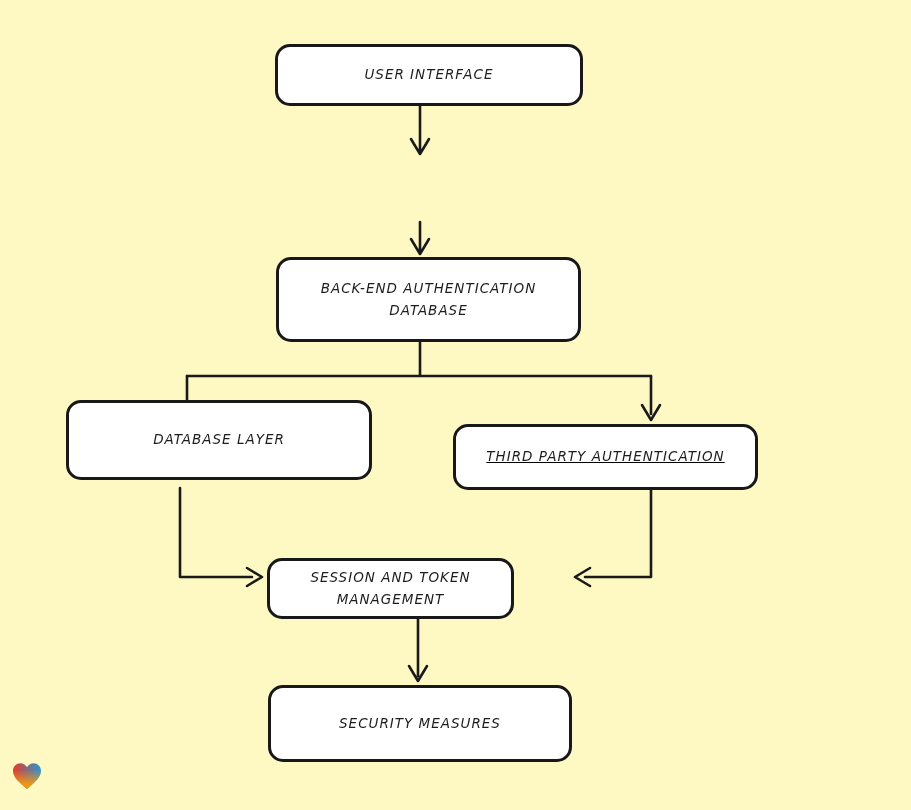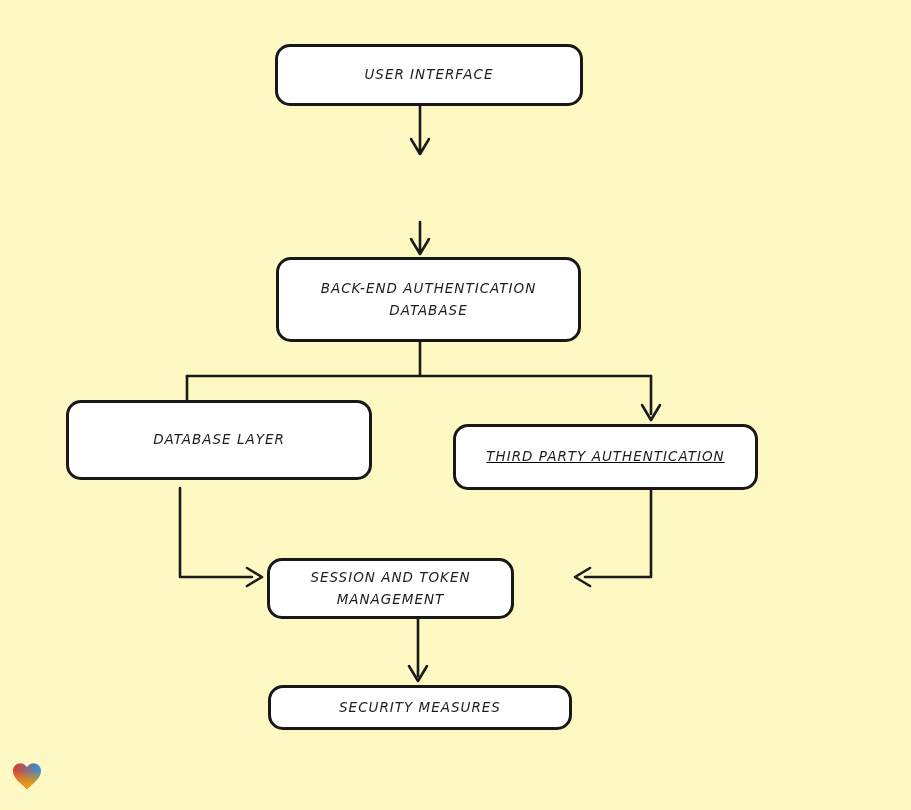--- a/index.html
+++ b/index.html
@@ -91,21 +91,21 @@
 
   <div class="node" style="left:453px; top:424px; width:305px; height:66px;text-decoration:underline;">
     <span class="node-label">THIRD PARTY AUTHENTICATION</span>
   </div>
 
   <div class="node" style="left:267px; top:558px; width:247px; height:61px;">
     <span class="node-label">SESSION AND TOKEN
 MANAGEMENT</span>
   </div>
 
-  <div class="node" style="left:268px; top:685px; width:304px; height:45px;">
+  <div class="node" style="left:268px; top:685px; width:304px; height:77px;">
     <span class="node-label">SECURITY MEASURES</span>
   </div>
 
   <svg class="logo" viewBox="0 0 32 30">
     <defs>
       <linearGradient id="heart-rb" x1="0" y1="0" x2="1" y2="0">
         <stop offset="0" stop-color="#e8392b"></stop>
         <stop offset="1" stop-color="#2599d6"></stop>
       </linearGradient>
       <linearGradient id="heart-orange" x1="0" y1="0" x2="0" y2="1">

